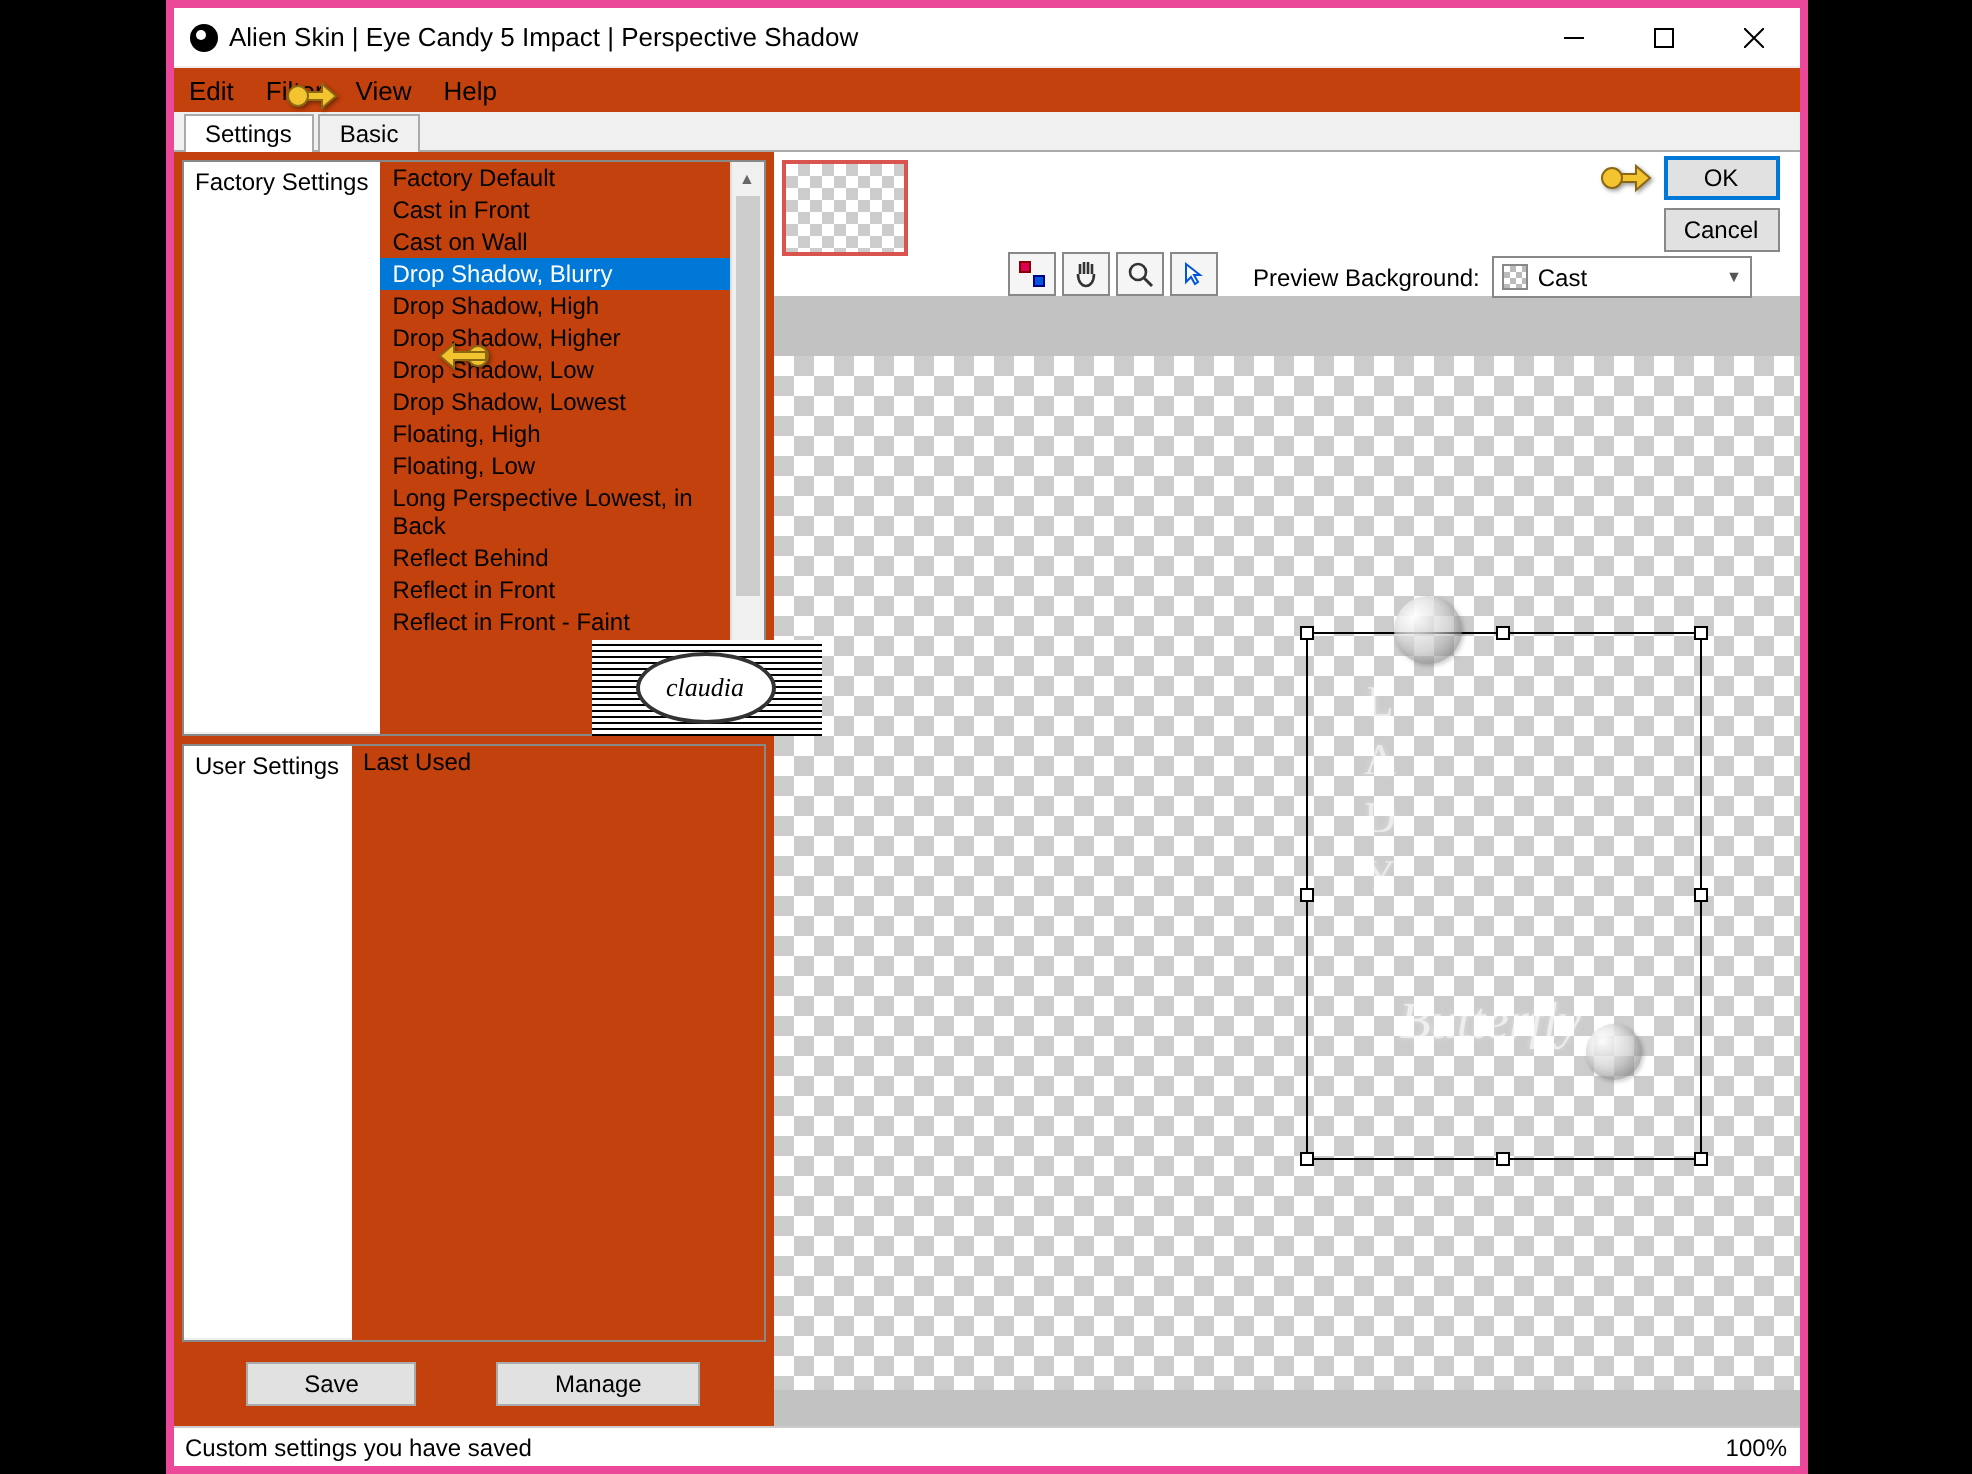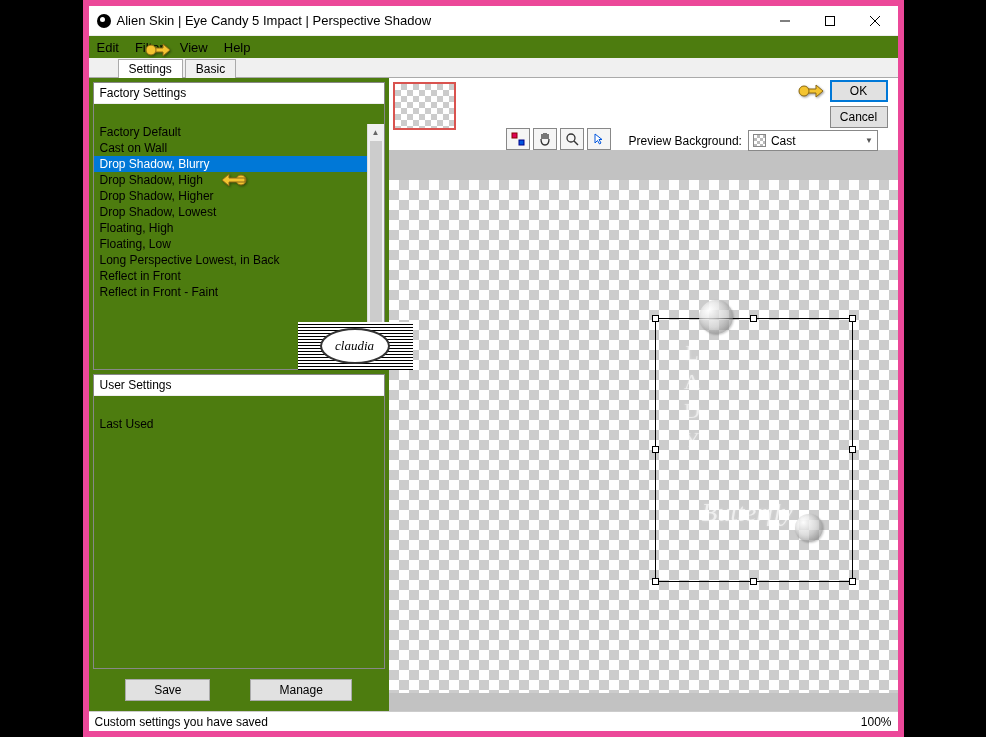--- a/index.html
+++ b/index.html
@@ -1,34 +1,34 @@
 <!DOCTYPE html>
 <html><head>
 <meta charset="utf-8">
 <style>
 * { box-sizing: border-box; margin: 0; padding: 0; font-family: "Segoe UI", Tahoma, sans-serif; font-size: 12px; }
 body { background: #000; display: flex; justify-content: center; align-items: center; }
-.window { width: 821px; height: 737px; background: #4d7c0f; border: 6px solid #ec4899; display: flex; flex-direction: column; position: relative; }
+.window { width: 821px; height: 737px; background: #c2410c; border: 4px solid #ec4899; display: flex; flex-direction: column; position: relative; }
 .titlebar { height: 30px; background: #fff; display: flex; align-items: center; padding-left: 8px; border-bottom: 1px solid #eee; }
 .titlebar-icon { width: 14px; height: 14px; background: #000; border-radius: 50%; margin-right: 6px; position: relative; }
 .titlebar-icon::after { content: ""; position: absolute; top: 3px; left: 3px; width: 5px; height: 5px; background: #fff; border-radius: 50%; }
 .titlebar-title { flex: 1; font-size: 13px; }
 .win-controls { display: flex; }
 .win-btn { width: 45px; height: 30px; display: flex; align-items: center; justify-content: center; font-size: 14px; }
 .win-btn svg { width: 10px; height: 10px; }
 .menubar { height: 22px; display: flex; align-items: center; padding-left: 8px; gap: 16px; position: relative; }
 .menubar span { font-size: 13px; }
 .hand-pointer { position: absolute; width: 26px; height: 20px; pointer-events: none; z-index: 100; }
 .hand-svg { filter: drop-shadow(1px 1px 1px rgba(0,0,0,.4)); }
 .tabbar { height: 20px; background: #f0f0f0; display: flex; align-items: flex-end; padding-left: 5px; border-bottom: 1px solid #aaa; }
 .tab { padding: 2px 10px; border: 1px solid #aaa; border-bottom: none; margin-right: 2px; background: #f0f0f0; font-size: 12px; position: relative; bottom: -1px; }
-.tab.active { background: #fff; margin-left: 24px; }
+.tab.active { background: #fff; }
 .content { flex: 1; display: flex; overflow: hidden; }
 .left-panel { width: 300px; display: flex; flex-direction: column; padding: 4px; gap: 4px; }
-.listbox { border: 1px solid #888; display: flex; flex-direction: column; position: relative; gap: 20px; }
+.listbox { border: 1px solid #888; display: flex; flex-direction: row; position: relative; }
 .listbox-header { background: #fff; padding: 3px 6px; font-size: 12px; border-bottom: 1px solid #eee; }
 .list-scroll { flex: 1; overflow: hidden; position: relative; }
 .list-item { padding: 1px 6px; font-size: 12px; cursor: default; }
 .list-item.selected { background: #0078d7; color: #fff; }
 .scrollbar-v { position: absolute; right: 0; top: 0; bottom: 0; width: 17px; background: #f0f0f0; border-left: 1px solid #ddd; }
 .scroll-arrow { height: 17px; display: flex; align-items: center; justify-content: center; font-size: 8px; color: #666; }
 .scroll-thumb { position: absolute; left: 2px; right: 2px; background: #ccc; }
 .factory-box { height: 288px; }
 .user-box { flex: 1; }
 .bottom-buttons { display: flex; justify-content: center; gap: 40px; padding: 6px 0; }
@@ -111,28 +111,31 @@
     <div class="tab">Basic</div>
   </div>
 
   <div class="content">
 
     <div class="left-panel">
       <div class="listbox factory-box">
         <div class="listbox-header">Factory Settings</div>
         <div class="list-scroll" id="factory-list">
           <div class="list-item">Factory Default</div>
+            <div class="list-item">Cast in Front</div>
             <div class="list-item">Cast on Wall</div>
             <div class="list-item selected">Drop Shadow, Blurry</div>
             <div class="list-item">Drop Shadow, High</div>
             <div class="list-item">Drop Shadow, Higher</div>
+            <div class="list-item">Drop Shadow, Low</div>
             <div class="list-item">Drop Shadow, Lowest</div>
             <div class="list-item">Floating, High</div>
             <div class="list-item">Floating, Low</div>
             <div class="list-item">Long Perspective Lowest, in Back</div>
+            <div class="list-item">Reflect Behind</div>
             <div class="list-item">Reflect in Front</div>
             <div class="list-item">Reflect in Front - Faint</div>
             <div class="scrollbar-v">
             <div class="scroll-arrow">▲</div>
             <div class="scroll-thumb" style="top:17px;height:200px;"></div>
             <div class="scroll-arrow" style="position:absolute;bottom:0;left:0;right:0;">▼</div>
           </div>
         </div>
       </div>
       <div class="listbox user-box">

